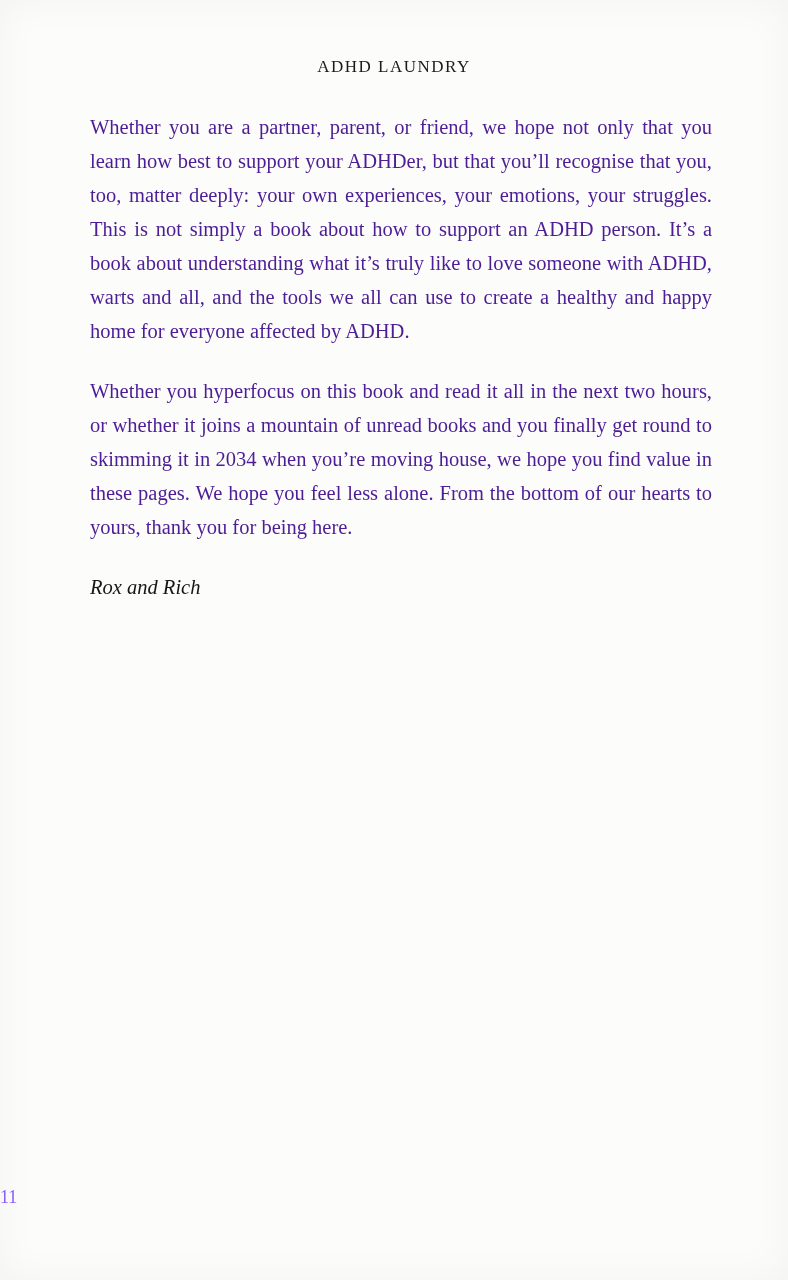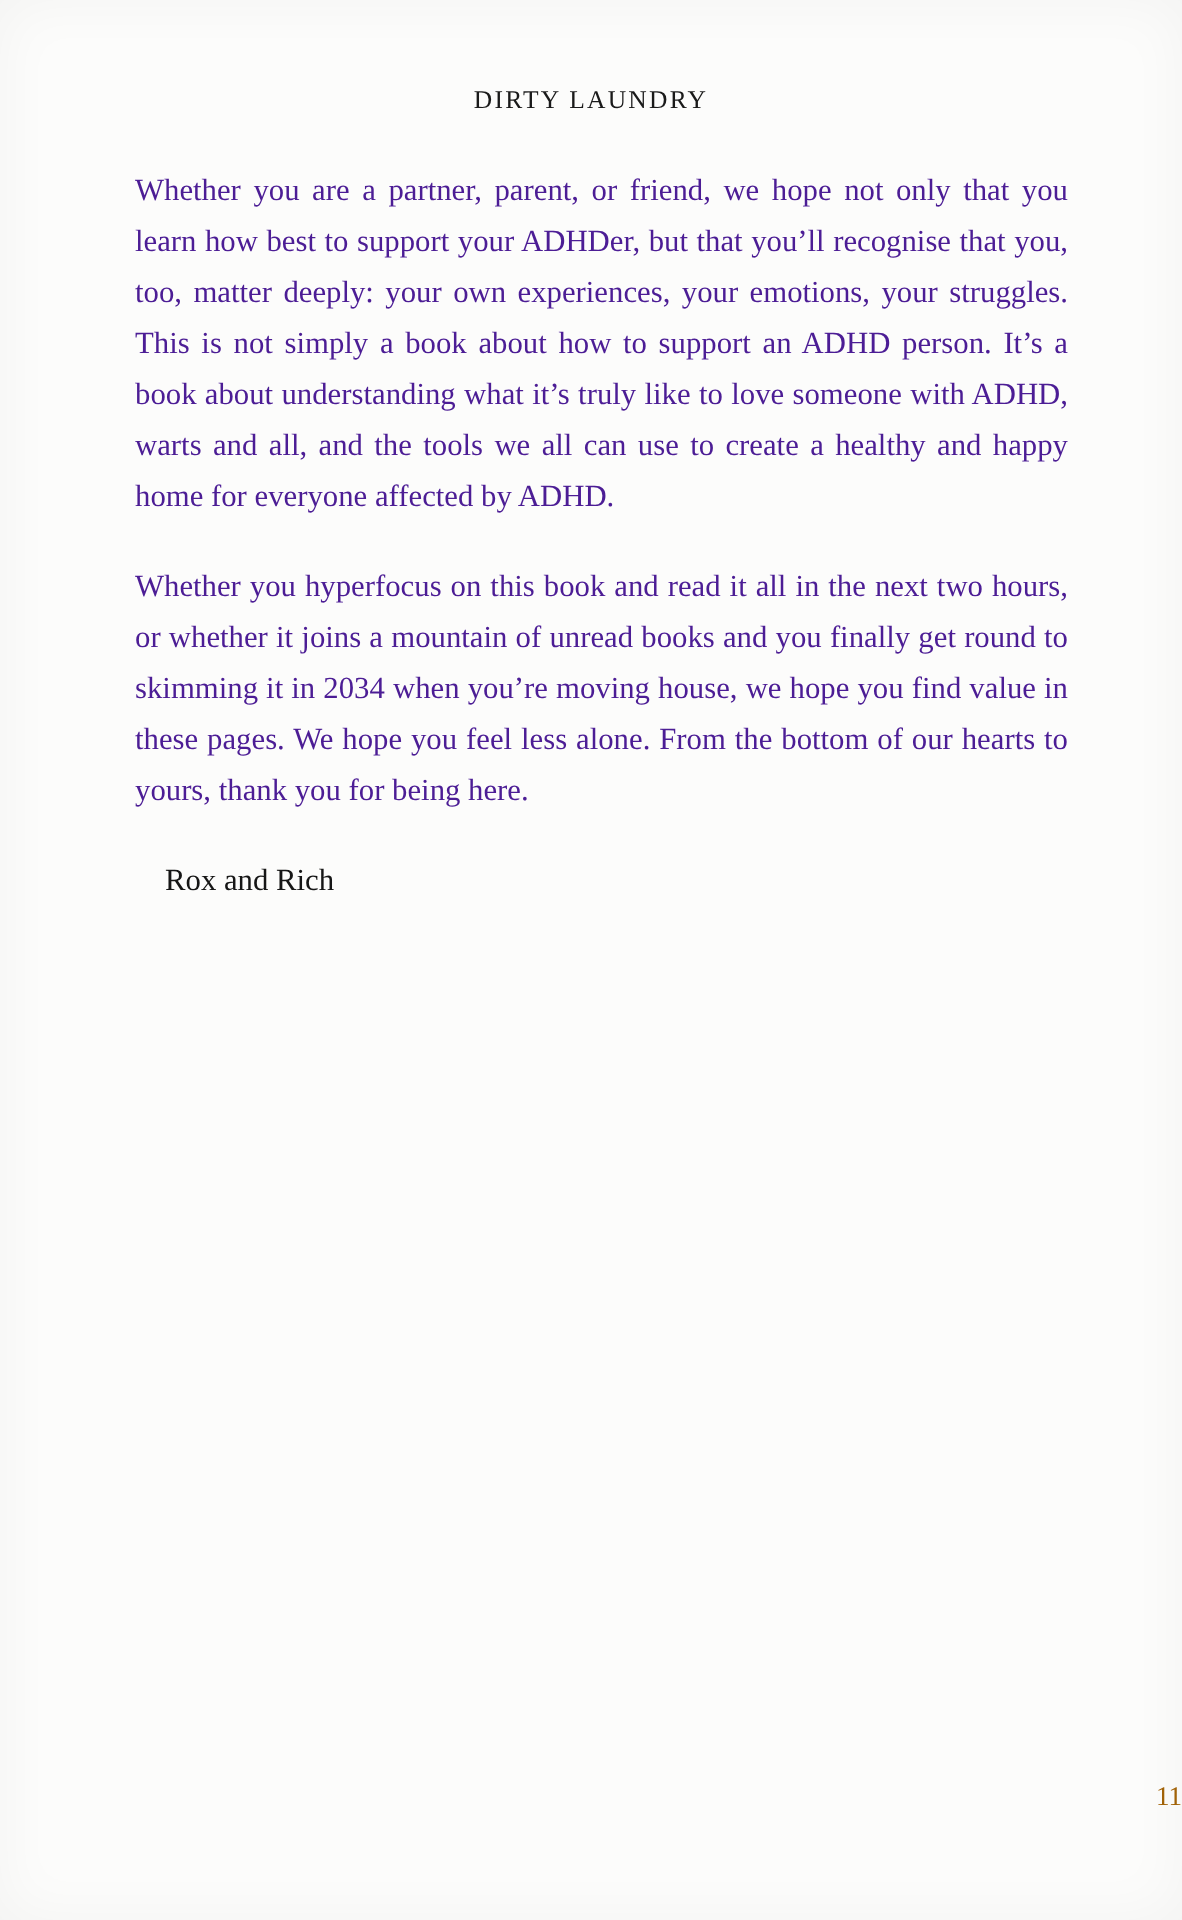--- a/index.html
+++ b/index.html
@@ -41,39 +41,39 @@
     margin: 0 0 26px 0;
     font-size: 20.5px;
     line-height: 34px;
     text-align: justify;
     color: #4c1d95;
   }
   .signature {
     margin-top: 2px;
     font-size: 20.5px;
     line-height: 34px;
+    font-style: italic;
     color: #161616;
-    margin-left: 20px;
   }
   .folio {
     position: absolute;
     bottom: 72px;
     left: 0;
     right: 0;
-    text-align: right;
+    text-align: left;
     font-size: 18px;
-    color: #a16207;
+    color: #8b5cf6;
   }
 </style>
 </head>
 <body>
 
 <div class="page">
 
-  <div class="running-head">DIRTY LAUNDRY</div>
+  <div class="running-head">ADHD LAUNDRY</div>
 
   <div class="body-text">
     <p>Whether you are a partner, parent, or friend, we hope not only that you learn how best to support your ADHDer, but that you’ll recognise that you, too, matter deeply: your own experiences, your emotions, your struggles. This is not simply a book about how to support an ADHD person. It’s a book about understanding what it’s truly like to love someone with ADHD, warts and all, and the tools we all can use to create a healthy and happy home for everyone affected by ADHD.</p>
     <p>Whether you hyperfocus on this book and read it all in the next two hours, or whether it joins a mountain of unread books and you finally get round to skimming it in 2034 when you’re moving house, we hope you find value in these pages. We hope you feel less alone. From the bottom of our hearts to yours, thank you for being here.</p>
     <div class="signature">Rox and Rich</div>
   </div>
 
   <div class="folio">11</div>
 
 </div>

